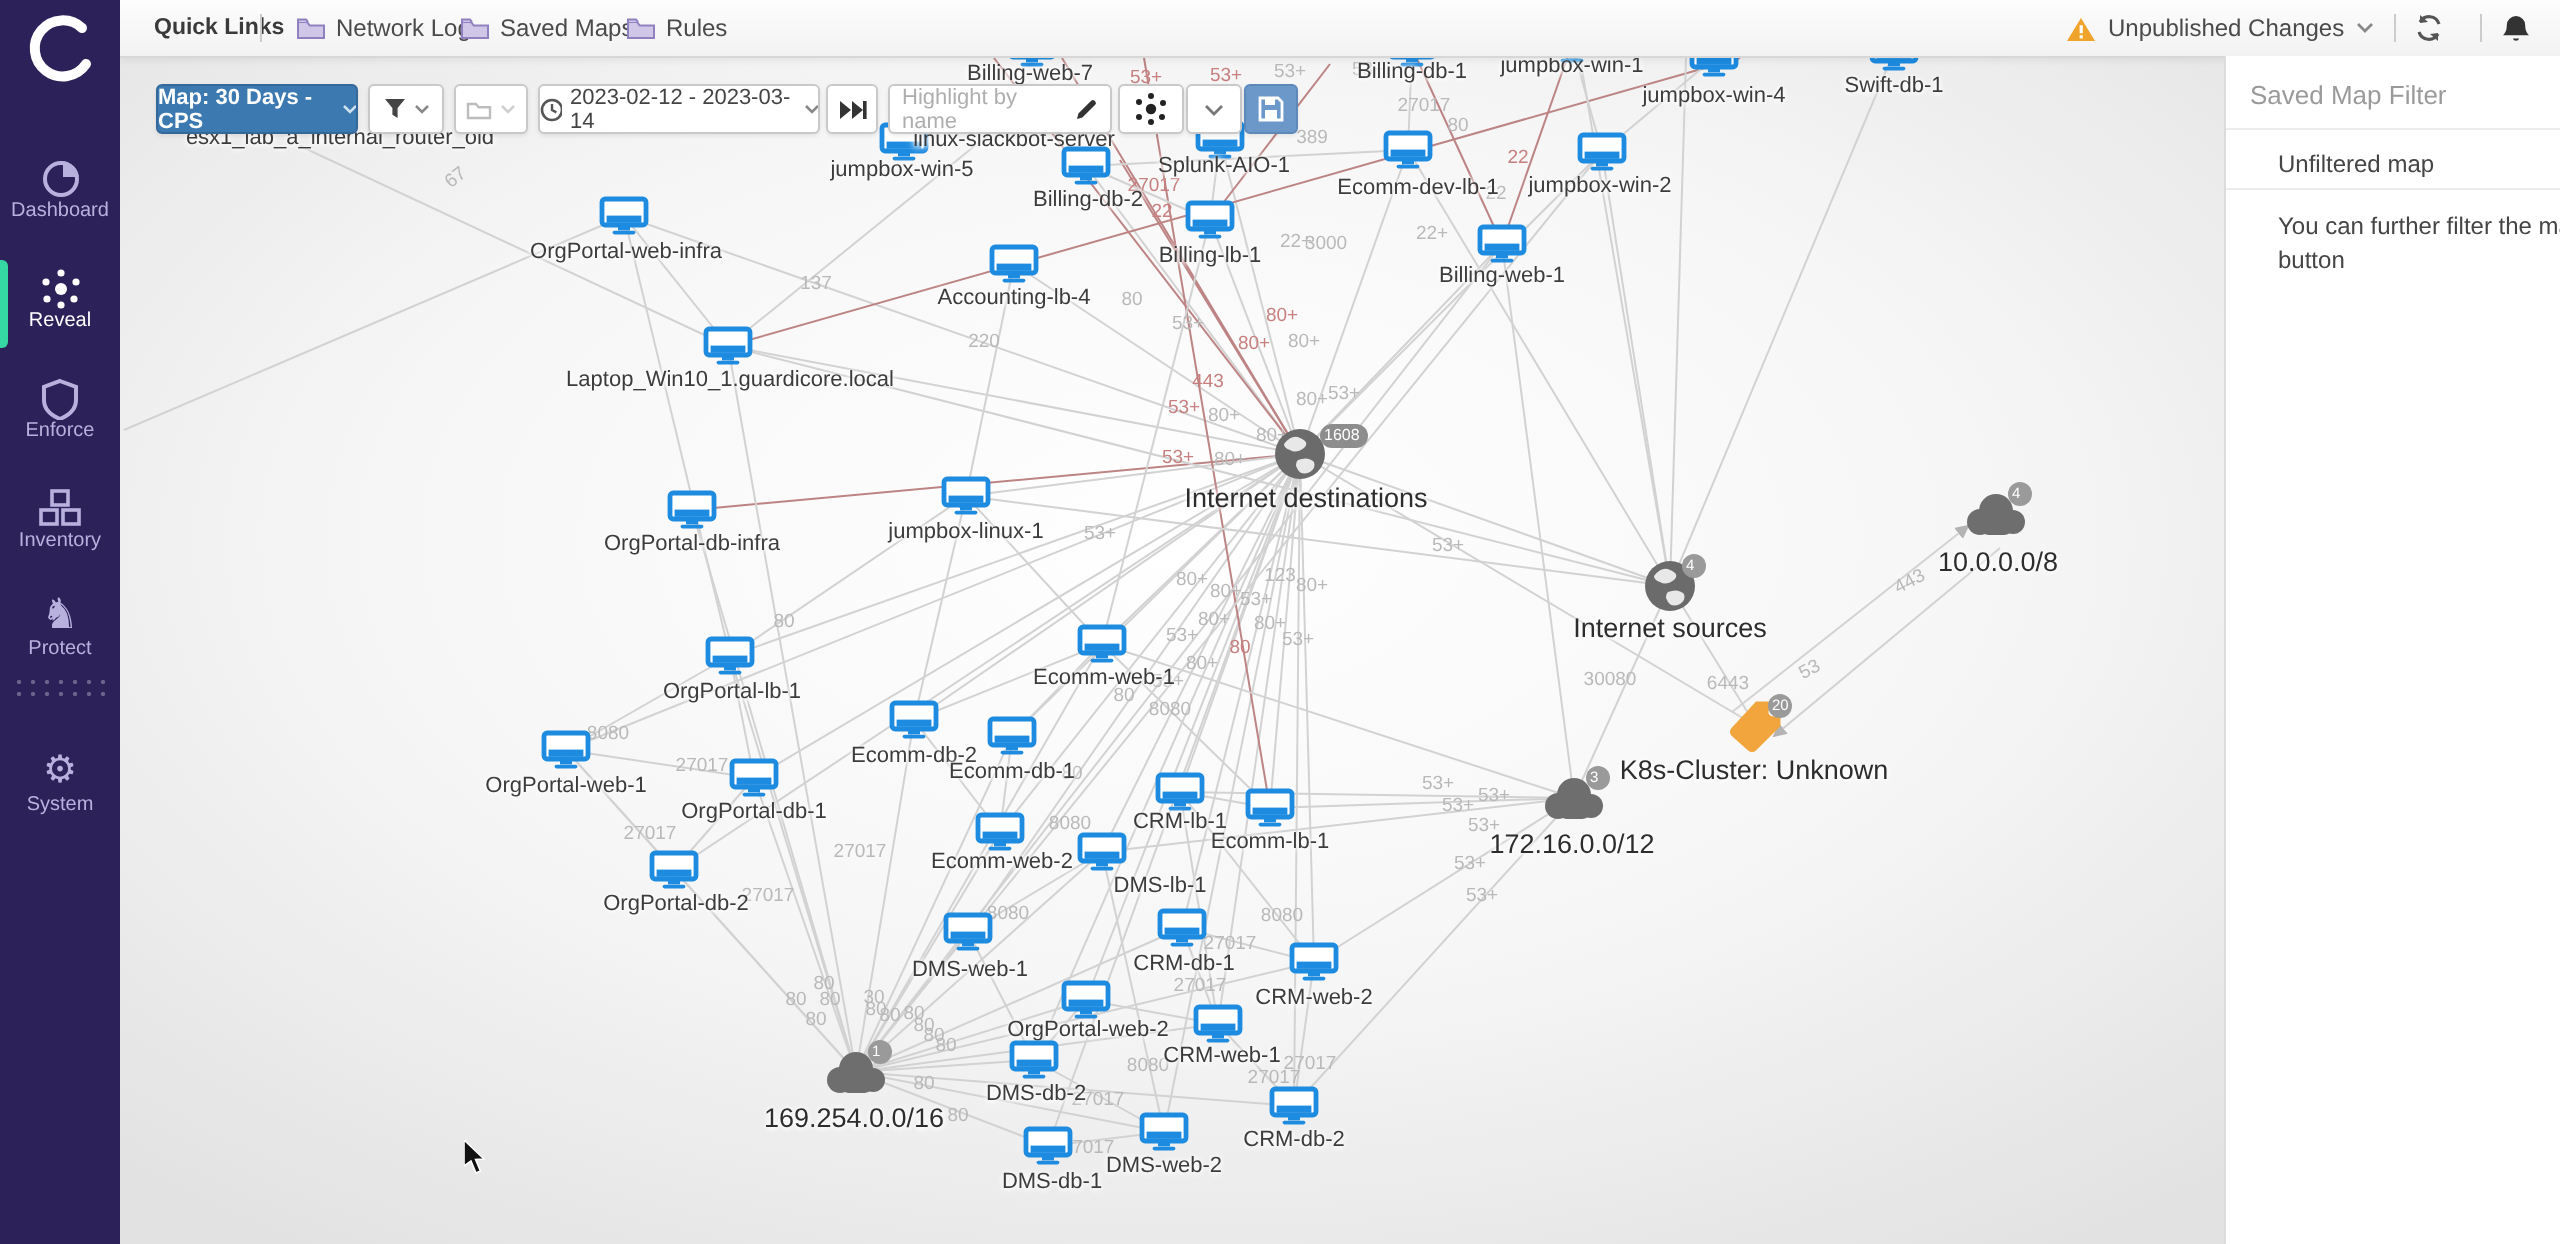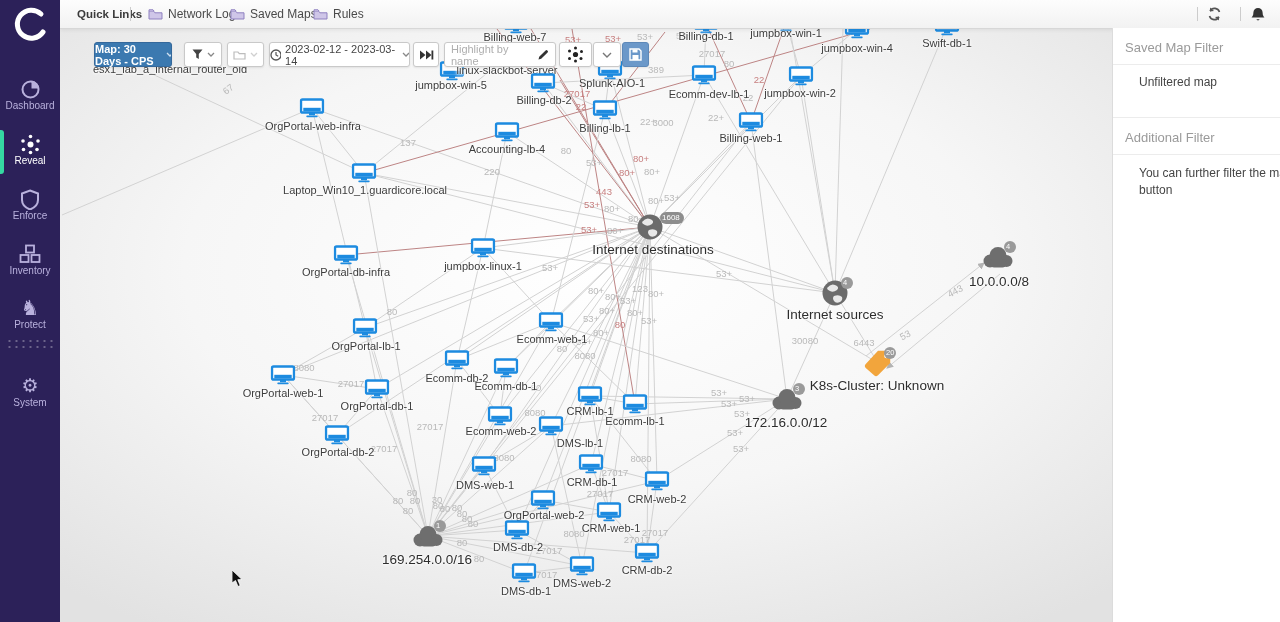--- a/index.html
+++ b/index.html
@@ -44,21 +44,21 @@
   .sb-item .ic{height:22px;display:flex;align-items:center;justify-content:center;font-size:19px;line-height:22px}
   .sb-item.active{color:#ffffff}
   .sb-bar{position:absolute;left:0;width:4px;border-radius:0 3px 3px 0;background:#35d8a2}
   .sb-dots{position:absolute;left:6px;width:48px;height:13px;
      background-image:radial-gradient(rgba(255,255,255,.30) 1px,transparent 1.3px);
      background-size:7px 6px}
   
   #panel{position:absolute;left:1112px;top:28px;width:168px;height:594px;background:#fff;
      border-left:1px solid #dcdcdc;z-index:20;box-sizing:border-box}
   .ph{color:#9a9a9a;font-size:13px;padding:12px 0 9px 12px;border-bottom:1px solid #ececec}
-  .pv{color:#454545;font-size:12px;padding:10px 0 28px 26px;border-bottom:1px solid #ececec}
+  .pv{color:#454545;font-size:12px;padding:10px 0 5px 26px;border-bottom:1px solid #ececec}
   .pt{color:#454545;font-size:12px;padding:10px 6px 4px 26px;line-height:1.4;white-space:nowrap}
   .pt .l2{display:block}
   #cursor{position:absolute;z-index:40}
 </style>
 </head>
 <body>
 
 <div id="map-layer">
     <svg width="1280" height="622" id="edges">
       <defs>
@@ -766,39 +766,50 @@
           <path d="M1 3 V1.8 h4 l1 1.2" fill="#cfc6e8" stroke="#8f81c0" stroke-width="1"></path>
         </svg>
         <span>Saved Maps</span>
       </span><span class="tb-item" style="left: 253px;">
         <svg width="15" height="12">
           <path d="M1 3 h4.5 l1.4 1.8 H14 V11 H1 Z" fill="#cfc6e8" stroke="#8f81c0" stroke-width="1"></path>
           <path d="M1 3 V1.8 h4 l1 1.2" fill="#cfc6e8" stroke="#8f81c0" stroke-width="1"></path>
         </svg>
         <span>Rules</span>
       </span></span>
+  <span class="tb-item" style="left:973px;gap:6px">
+    <svg width="15" height="13">
+      <path d="M7.5 1 L14.5 12.5 H0.5 Z" fill="#f0a32a"></path>
+      <rect x="6.8" y="4.6" width="1.6" height="4" fill="#fff"></rect>
+        <rect x="6.8" y="9.6" width="1.6" height="1.6" fill="#fff"></rect>
+    </svg>
+    <span>Unpublished Changes</span>
+    <svg width="9" height="6">
+      <polyline points="1,1 4.5,4.5 8,1" fill="none" stroke="#888" stroke-width="1.4"></polyline>
+      </svg>
+  </span>
   <span class="tb-sep" style="left:1137px"></span>
   <span class="tb-item" style="left:1147px">
     <svg width="15" height="14">
       <path d="M12.5 5 A 5.2 5.2 0 0 0 3 4" fill="none" stroke="#555" stroke-width="1.6"></path>
       <path d="M2.5 9 A 5.2 5.2 0 0 0 12 10" fill="none" stroke="#555" stroke-width="1.6"></path>
       <path d="M3 0.5 L3 4.5 L7 4 Z" fill="#555"></path>
         <path d="M12 13.5 L12 9.5 L8 10 Z" fill="#555"></path>
     </svg>
   </span>
   <span class="tb-sep" style="left:1180px"></span>
   <span class="tb-item" style="left:1191px">
     <svg width="14" height="15">
       <path d="M7 1 a4.6 4.6 0 0 1 4.6 4.6 c0 3.4 1.4 4.4 1.9 5 H0.5 c.5-.6 1.9-1.6 1.9-5 A4.6 4.6 0 0 1 7 1Z" fill="#333"></path>
       <path d="M5.4 12.3 a1.7 1.7 0 0 0 3.2 0Z" fill="#333"></path>
     </svg>
   </span>
 </div>
 
-<div class="tbtn blue" style="left:94px;width:78px">
+<div class="tbtn blue" style="left:78px;width:101px">
   <span>Map: 30 Days - CPS</span>
   <svg width="8" height="5">
     <polyline points="1,1 4,4 7,1" fill="none" stroke="#cfe0f0" stroke-width="1.3"></polyline>
     </svg>
 </div>
 <div class="tbtn" style="left:184px;width:38px">
   <svg width="11" height="11">
     <path d="M0.5 0.5 H10.5 L6.8 5 V10 L4.2 8.4 V5 Z" fill="#444"></path>
     </svg>
   <svg width="8" height="5">
@@ -858,21 +869,20 @@
   <svg width="13" height="13">
     <path d="M1 1 H10 L12 3 V12 H1 Z" fill="none" stroke="#fff" stroke-width="1.4"></path>
     <rect x="3.5" y="7" width="6" height="5" fill="#fff"></rect>
       <rect x="3.5" y="1.5" width="5" height="3" fill="#fff"></rect>
     </svg>
 </div>
 
 <div id="panel">
   <div class="ph">Saved Map Filter</div>
   <div class="pv">Unfiltered map</div>
-  <div class="ph">Additional Filter</div>
   <div class="pt">
     <span>You can further filter the map at a</span>
     <span class="l2">button</span>
   </div>
 </div>
 
 <div id="cursor" style="left: 232px; top: 570px;">
   <svg width="12" height="18">
       <polygon points="0,0 0,13 3.5,10.5 6,16.5 8.2,15.5 5.8,9.7 10,9.5" fill="#111" stroke="#fff" stroke-width="0.8"></polygon>
     </svg>

